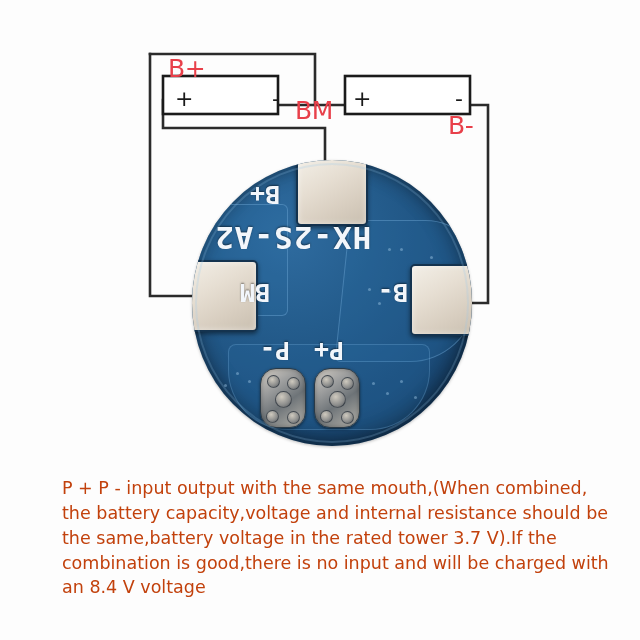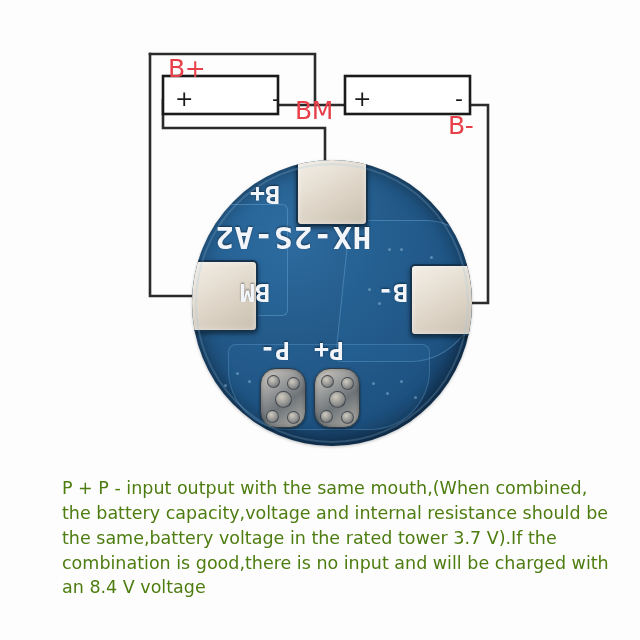--- a/index.html
+++ b/index.html
@@ -152,21 +152,21 @@
     border-radius: 50%;
     background: rgba(160,200,230,0.45);
   }
 
   
   #caption {
     position: absolute;
     left: 62px;
     top: 476px;
     width: 548px;
-    color: #4d7c0f;
+    color: #c2410c;
     font-family: "DejaVu Sans", sans-serif;
     font-size: 17.5px;
     line-height: 1.42;
   }
 </style>
 </head>
 <body>
 
 <div id="page">
 

